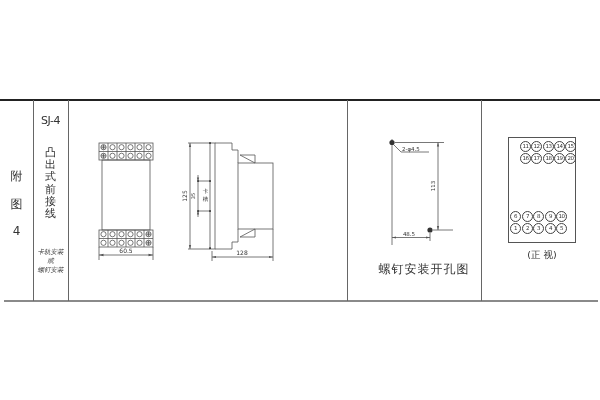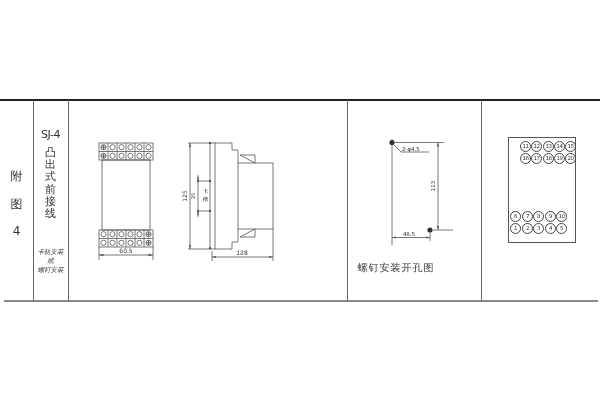--- a/index.html
+++ b/index.html
@@ -9,25 +9,25 @@
     font-family:"DejaVu Sans", sans-serif; color:var(--text,#333);
   }
   .abs { position:absolute; }
   
   .topline { position:absolute; left:0; top:99px; width:600px; height:2px; background:var(--dark_line,#222); }
   .bottomline { position:absolute; left:4px; top:300px; width:594px; height:1.5px; background:#8a8a8a; }
   .vline { position:absolute; top:100px; height:201px; width:1px; background:var(--line,#666); }
   
   .vtext { display:flex; flex-direction:column; align-items:center; }
   .idx-col { left:0; top:168px; width:33px; font-size:12px; gap:11px; }
-  .model { left:33px; top:128px; width:35px; text-align:center; font-size:11px; letter-spacing:-0.5px; }
+  .model { left:33px; top:114px; width:35px; text-align:center; font-size:11px; letter-spacing:-0.5px; }
   .type-col { left:33px; top:147px; width:35px; font-size:11px; line-height:12.2px; }
   .mount-col { left:33px; top:248px; width:35px; font-size:6.5px; line-height:9px; text-align:center;font-style:italic; }
   .caption { position:absolute; text-align:center; }
-  .drill-cap { left:340px; top:261px; width:112px; font-size:10px; letter-spacing:1px; }
+  .drill-cap { left:368px; top:261px; width:112px; font-size:12px; letter-spacing:1px; }
   .term-cap  { left:500px; top:249px; width:84px; font-size:9.5px; }
   
   .term-box { left:508px; top:137px; width:68px; height:106px; border:1px solid #555; box-sizing:border-box; }
   .tc {
     position:absolute; width:9px; height:9px; border:1px solid #444; border-radius:50%;
     font-size:5.5px; line-height:9px; text-align:center; letter-spacing:-0.5px; color:#333;
   }
   svg { overflow:visible; }
   svg text { font-family:"DejaVu Sans", sans-serif; fill:#333; }
 </style>
@@ -217,14 +217,15 @@
     <span class="tc" style="left:13px;top:73px">7</span>
     <span class="tc" style="left:24px;top:73px">8</span>
     <span class="tc" style="left:36px;top:73px">9</span>
     <span class="tc" style="left:47px;top:73px">10</span>
     <span class="tc" style="left:1px;top:85px">1</span>
     <span class="tc" style="left:13px;top:85px">2</span>
     <span class="tc" style="left:24px;top:85px">3</span>
     <span class="tc" style="left:36px;top:85px">4</span>
     <span class="tc" style="left:47px;top:85px">5</span>
   </div>
+  <div class="caption term-cap">(正 视)</div>
 
 </div>
 
 </body></html>

